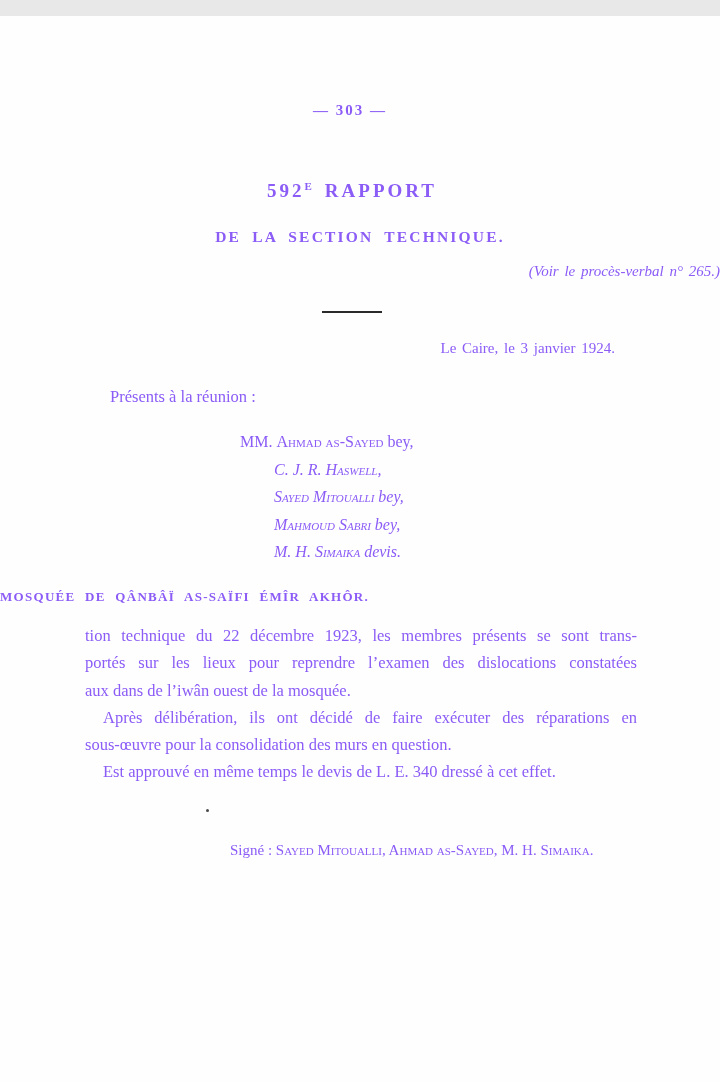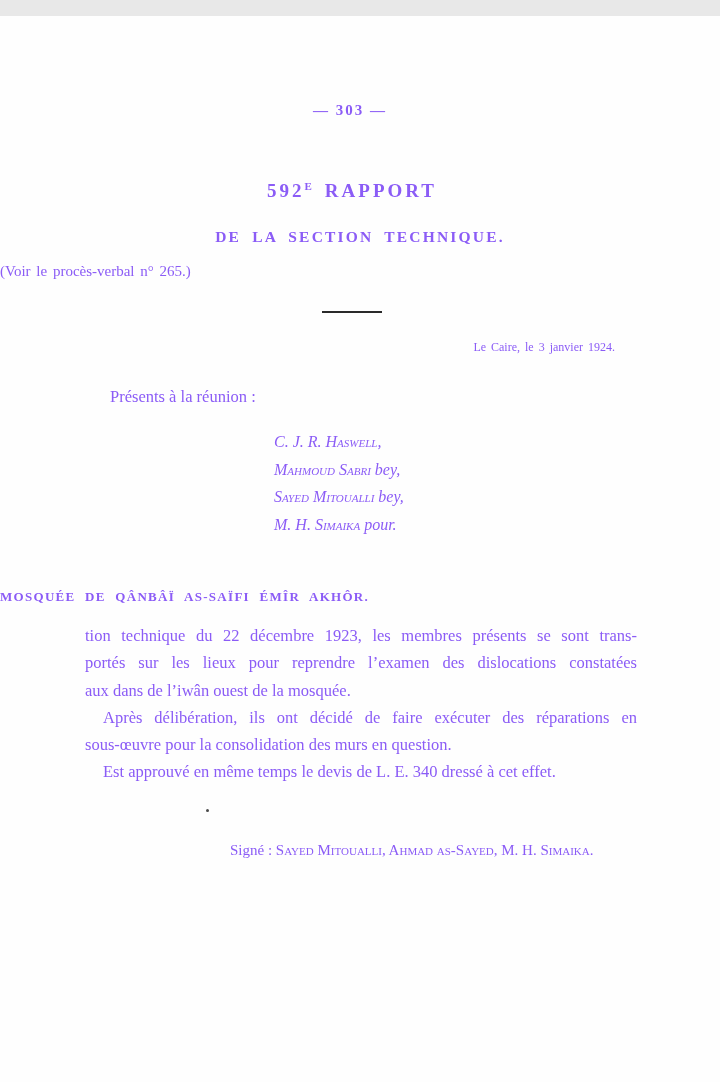--- a/index.html
+++ b/index.html
@@ -39,35 +39,36 @@
     top: 212px; left: 0; width: 100%;
     text-align: center;
     font-weight: bold;
     font-size: 15.5px;
     letter-spacing: 2.2px;
     word-spacing: 5px;
   }
 
   .voir-line {
     top: 247px; left: 0; width: 100%;
-    text-align: left;
+    text-align: right;
     font-size: 15px;
     word-spacing: 2px;
+    font-style: italic;
   }
 
   .rule {
     top: 295px; left: 322px;
     width: 60px; height: 2px;
     background: #2a2a2a;
   }
 
   .dateline {
     top: 324px; left: 85px; width: 530px;
     text-align: right;
-    font-size: 12px;
+    font-size: 15px;
     word-spacing: 2px;
   }
 
   .presents {
     top: 371px; left: 110px;
     font-size: 16.5px;
   }
 
   .attendees {
     top: 412px; left: 240px;
@@ -124,24 +125,25 @@
 
   <div class="abs voir-line">(Voir le procès-verbal n° 265.)</div>
 
   <div class="abs rule"></div>
 
   <div class="abs dateline">Le Caire, le 3 janvier 1924.</div>
 
   <div class="abs presents">Présents à la réunion :</div>
 
   <div class="abs attendees">
+    <div class="row"><span>MM. </span><span class="sc">Ahmad as-Sayed</span><span> bey,</span></div>
     <div class="row cont"><span class="sc">C. J. R. Haswell</span><span>,</span></div>
+    <div class="row cont"><span class="sc">Sayed Mitoualli</span><span> bey,</span></div>
     <div class="row cont"><span class="sc">Mahmoud Sabri</span><span> bey,</span></div>
-    <div class="row cont"><span class="sc">Sayed Mitoualli</span><span> bey,</span></div>
-    <div class="row cont"><span class="sc">M. H. Simaika</span><span> pour.</span></div>
+    <div class="row cont"><span class="sc">M. H. Simaika</span><span> devis.</span></div>
   </div>
 
   <div class="abs mosque-heading">MOSQUÉE DE QÂNBÂÏ AS-SAÏFI ÉMÎR AKHÔR.</div>
 
   <div class="abs body-text">
     <div class="ln j">tion technique du 22 décembre 1923, les membres présents se sont trans-</div>
     <div class="ln j">portés sur les lieux pour reprendre l’examen des dislocations constatées</div>
     <div class="ln">aux dans de l’iwân ouest de la mosquée.</div>
     <div class="ln j ind">Après délibération, ils ont décidé de faire exécuter des réparations en</div>
     <div class="ln">sous-œuvre pour la consolidation des murs en question.</div>

